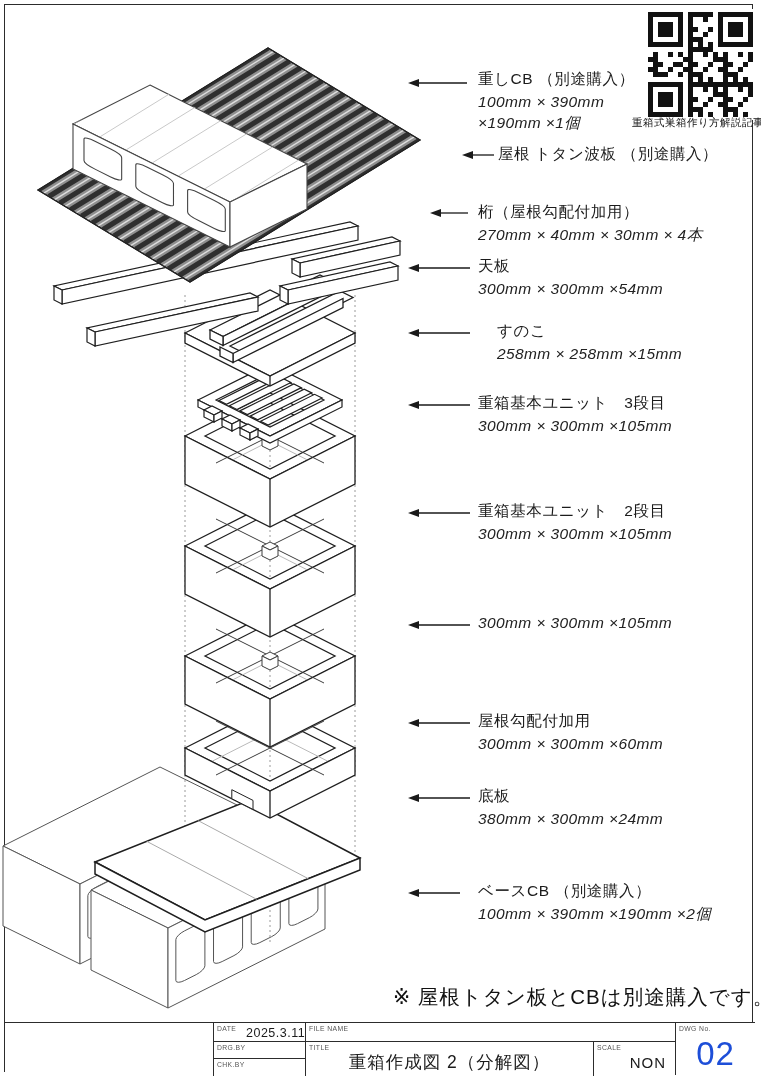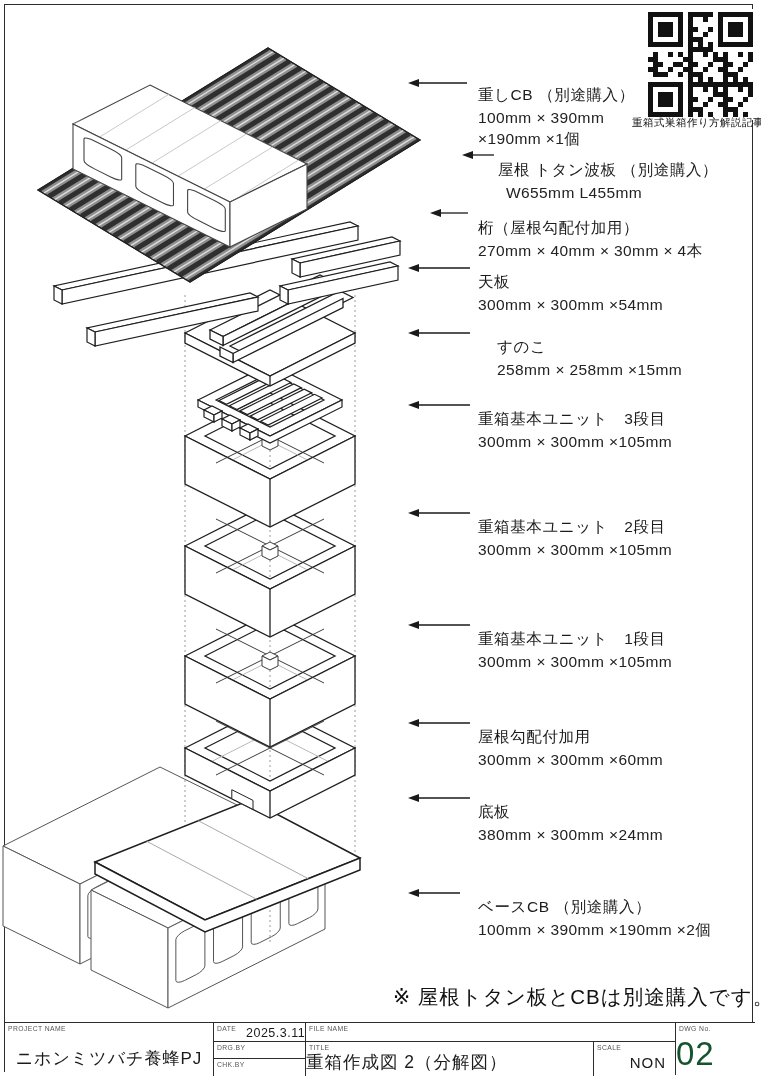--- a/index.html
+++ b/index.html
@@ -5,44 +5,44 @@
   html,body{margin:0;padding:0;}
   body{
     width:761px;height:1080px;position:relative;background:#ffffff;
     font-family:"Liberation Sans","DejaVu Sans",sans-serif;
     color:#1b1b1b;overflow:hidden;
   }
   .page-border{position:absolute;left:4px;top:4px;width:749px;height:1068px;
     border:1.6px solid #2c2c2c;box-sizing:border-box;pointer-events:none;}
   svg.drawing{position:absolute;left:0;top:0;}
   
-  .part-label{position:absolute;z-index:5;margin-top:16px;}
+  .part-label{position:absolute;z-index:5;}
   .pname{font-size:15.5px;letter-spacing:.6px;line-height:20px;margin-bottom:3px;white-space:nowrap;}
-  .pdim{font-size:15.5px;letter-spacing:.4px;line-height:20.5px;color:#222;white-space:nowrap;}
+  .pdim{font-size:15.5px;letter-spacing:.4px;line-height:20.5px;color:#222;white-space:nowrap;font-style:italic;}
   .qr-caption{position:absolute;left:628px;top:116px;width:140px;text-align:center;
     font-size:10.5px;letter-spacing:.5px;color:#111;z-index:5;}
   .note{position:absolute;left:393px;top:983px;font-size:20.5px;letter-spacing:1px;color:#111;z-index:5;white-space:nowrap;}
   
   .tblock{position:absolute;left:5px;top:1022px;width:750px;height:53px;
     border-top:1.6px solid #2c2c2c;box-sizing:border-box;z-index:6;background:#fff;}
   .cell{position:absolute;box-sizing:border-box;}
   .cl{font-size:6.8px;color:#555;letter-spacing:.4px;position:absolute;left:3px;top:2px;white-space:nowrap;}
   .c-project{left:0;top:0;width:208px;height:100%;}
   .c-project .val{position:absolute;left:0;right:0;top:24px;text-align:center;font-size:17px;letter-spacing:1px;}
   .c-date{left:208px;top:0;width:92px;height:19px;border-left:1px solid #2c2c2c;border-bottom:1px solid #2c2c2c;text-align:center;}
   .c-date .val{position:absolute;left:32px;top:3px;font-size:12.5px;letter-spacing:.5px;}
   .c-drg{left:208px;top:19px;width:92px;height:17px;border-left:1px solid #2c2c2c;border-bottom:1px solid #2c2c2c;}
   .c-chk{left:208px;top:36px;width:92px;height:17px;border-left:1px solid #2c2c2c;}
   .c-file{left:300px;top:0;width:370px;height:19px;border-left:1px solid #2c2c2c;border-bottom:1px solid #2c2c2c;}
   .c-title{left:300px;top:19px;width:288px;height:34px;border-left:1px solid #2c2c2c;}
-  .c-title .val{position:absolute;left:0;right:0;top:8px;font-size:17.5px;letter-spacing:1px;}
+  .c-title .val{position:absolute;left:0;right:0;top:8px;text-align:center;font-size:17.5px;letter-spacing:1px;}
   .c-scale{left:588px;top:19px;width:82px;height:34px;border-left:1px solid #2c2c2c;}
   .c-scale .val{position:absolute;right:9px;bottom:5px;font-size:15px;letter-spacing:1px;text-align:center;}
   .c-dwg{left:670px;top:0;width:80px;height:100%;border-left:1px solid #2c2c2c;}
-  .c-dwg .val{position:absolute;left:0;right:0;top:12px;text-align:left;font-size:33px;letter-spacing:1px;color:#14532d;}
+  .c-dwg .val{position:absolute;left:0;right:0;top:12px;text-align:center;font-size:33px;letter-spacing:1px;color:#1d4ed8;}
 </style>
 </head>
 <body>
 
 <div class="page-border"></div>
 
 <svg class="drawing" width="761" height="1080" viewBox="0 0 761 1080">
   <defs>
 
     <g id="ring105">
@@ -377,21 +377,20 @@
     </g>
 </svg>
 
 <div class="part-label" style="left:478px;top:69px">
   <div class="pname">重しCB （別途購入）</div>
   <div class="pdim">100mm × 390mm</div>
   <div class="pdim">×190mm ×1個</div>
 </div>
 <div class="part-label" style="left:498px;top:144px">
   <div class="pname">屋根 トタン波板 （別途購入）</div>
-  <div class="pdim" style="padding-left:8px">W655mm L455mm</div>
 </div>
 <div class="part-label" style="left:478px;top:202px">
   <div class="pname">桁（屋根勾配付加用）</div>
   <div class="pdim">270mm × 40mm × 30mm × 4本</div>
 </div>
 <div class="part-label" style="left:478px;top:256px">
   <div class="pname">天板</div>
   <div class="pdim">300mm × 300mm ×54mm</div>
 </div>
 <div class="part-label" style="left:497px;top:321px">
@@ -400,44 +399,39 @@
 </div>
 <div class="part-label" style="left:478px;top:393px">
   <div class="pname">重箱基本ユニット　3段目</div>
   <div class="pdim">300mm × 300mm ×105mm</div>
 </div>
 <div class="part-label" style="left:478px;top:501px">
   <div class="pname">重箱基本ユニット　2段目</div>
   <div class="pdim">300mm × 300mm ×105mm</div>
 </div>
 <div class="part-label" style="left:478px;top:613px">
-  <div class="pname">重箱基本ユニット　1段目</div>
   <div class="pdim">300mm × 300mm ×105mm</div>
 </div>
 <div class="part-label" style="left:478px;top:711px">
   <div class="pname">屋根勾配付加用</div>
   <div class="pdim">300mm × 300mm ×60mm</div>
 </div>
 <div class="part-label" style="left:478px;top:786px">
   <div class="pname">底板</div>
   <div class="pdim">380mm × 300mm ×24mm</div>
 </div>
 <div class="part-label" style="left:478px;top:881px">
   <div class="pname">ベースCB （別途購入）</div>
   <div class="pdim">100mm × 390mm ×190mm ×2個</div>
 </div>
 
 <div class="qr-caption">重箱式巣箱作り方解説記事</div>
 <div class="note">※ 屋根トタン板とCBは別途購入です。</div>
 
 <div class="tblock">
-  <div class="cell c-project">
-    <span class="cl">PROJECT NAME</span>
-    <div class="val">ニホンミツバチ養蜂PJ</div>
-  </div>
   <div class="cell c-date">
     <span class="cl">DATE</span>
     <span class="val">2025.3.11</span>
   </div>
   <div class="cell c-drg">
     <span class="cl">DRG.BY</span>
   </div>
   <div class="cell c-chk">
     <span class="cl">CHK.BY</span>
   </div>

